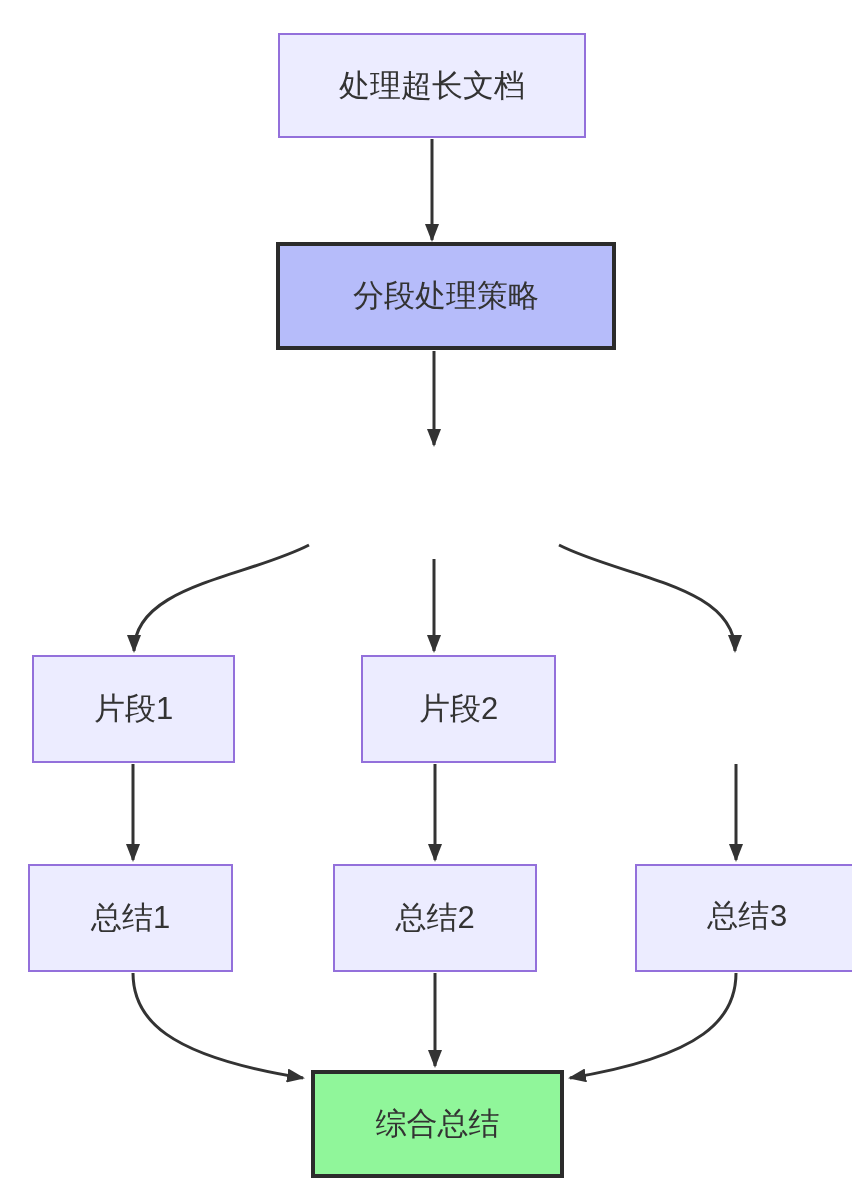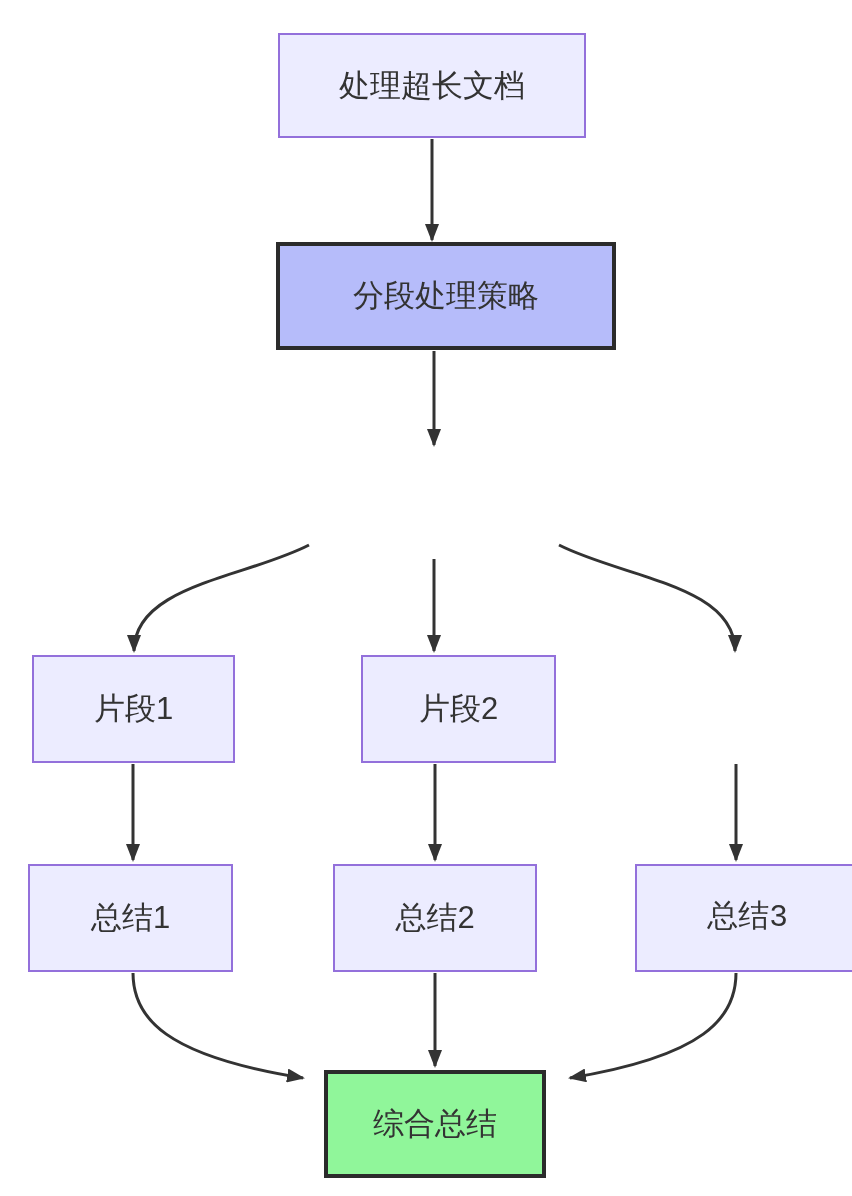--- a/index.html
+++ b/index.html
@@ -101,17 +101,17 @@
   </div>
 
   <div class="node" style="left:333px; top:864px; width:204px; height:108px;">
     <span>总结2</span>
   </div>
 
   <div class="node" style="left:635px; top:864px; width:225px; height:108px;font-family:Liberation Mono, monospace;">
     <span>总结3</span>
   </div>
 
-  <div class="node node--success" style="left:324px; top:1070px; width:222px; height:108px;">
+  <div class="node node--success" style="left:311px; top:1070px; width:253px; height:108px;">
     <span>综合总结</span>
   </div>
 
 </div>
 
 </body></html>

